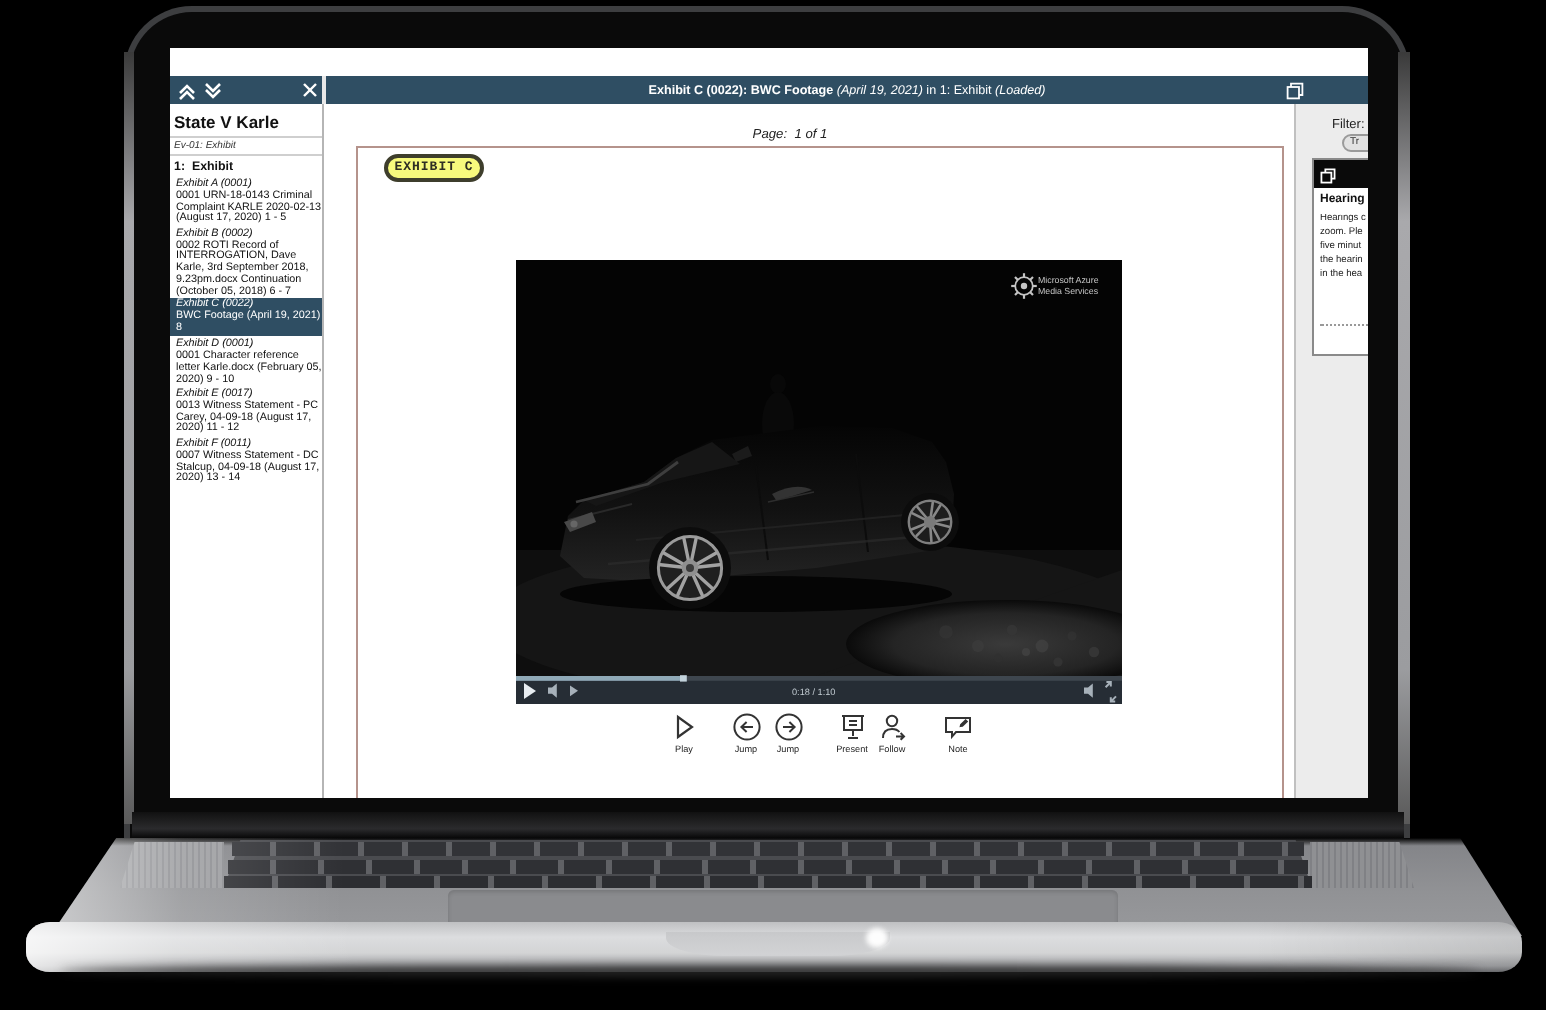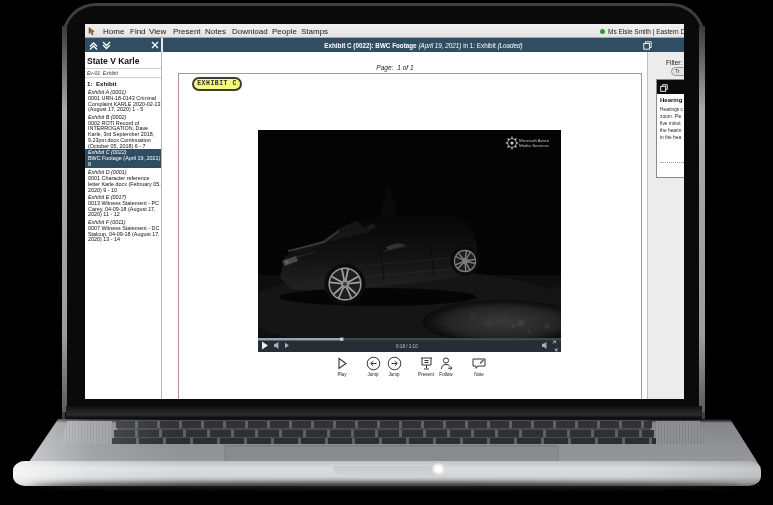--- a/index.html
+++ b/index.html
@@ -72,35 +72,20 @@
 </style>
 </head>
 <body>
 <div id="stage">
 
   <div id="lid"></div>
   <div id="edgeL"></div>
   <div id="edgeR"></div>
 
   <div id="screen">
-    <div id="menubar">
-      <svg class="mi" style="left:3px;top:3px" width="8" height="9" viewBox="0 0 8 9">
-          <path d="M1 0.5 L1 6.5 L2.8 5 L4 8 L5.2 7.5 L4 4.7 L6.2 4.5 Z" fill="#9a6a38" stroke="#5a3a1a" stroke-width="0.5"></path>
-        </svg>
-      <span class="mi" style="left:18px">Home</span>
-      <span class="mi" style="left:45px">Find</span>
-      <span class="mi" style="left:64px">View</span>
-      <span class="mi" style="left:88px">Present</span>
-      <span class="mi" style="left:120px">Notes</span>
-      <span class="mi" style="left:147px">Download</span>
-      <span class="mi" style="left:187px">People</span>
-      <span class="mi" style="left:216px">Stamps</span>
-      <div id="greendot"></div>
-      <span id="userlbl">Ms Elsie Smith | Eastern D</span>
-    </div>
 
     <div id="phead">
       <svg class="abs" style="left:4px;top:3px" width="24" height="9" viewBox="0 0 24 9">
         <g stroke="#fff" stroke-width="1.3" fill="none">
           <path d="M1 5.5 L4.5 2 L8 5.5"></path>
             <path d="M1 8.5 L4.5 5 L8 8.5"></path>
           <path d="M14 1 L17.5 4.5 L21 1"></path>
             <path d="M14 4 L17.5 7.5 L21 4"></path>
         </g>
       </svg>

